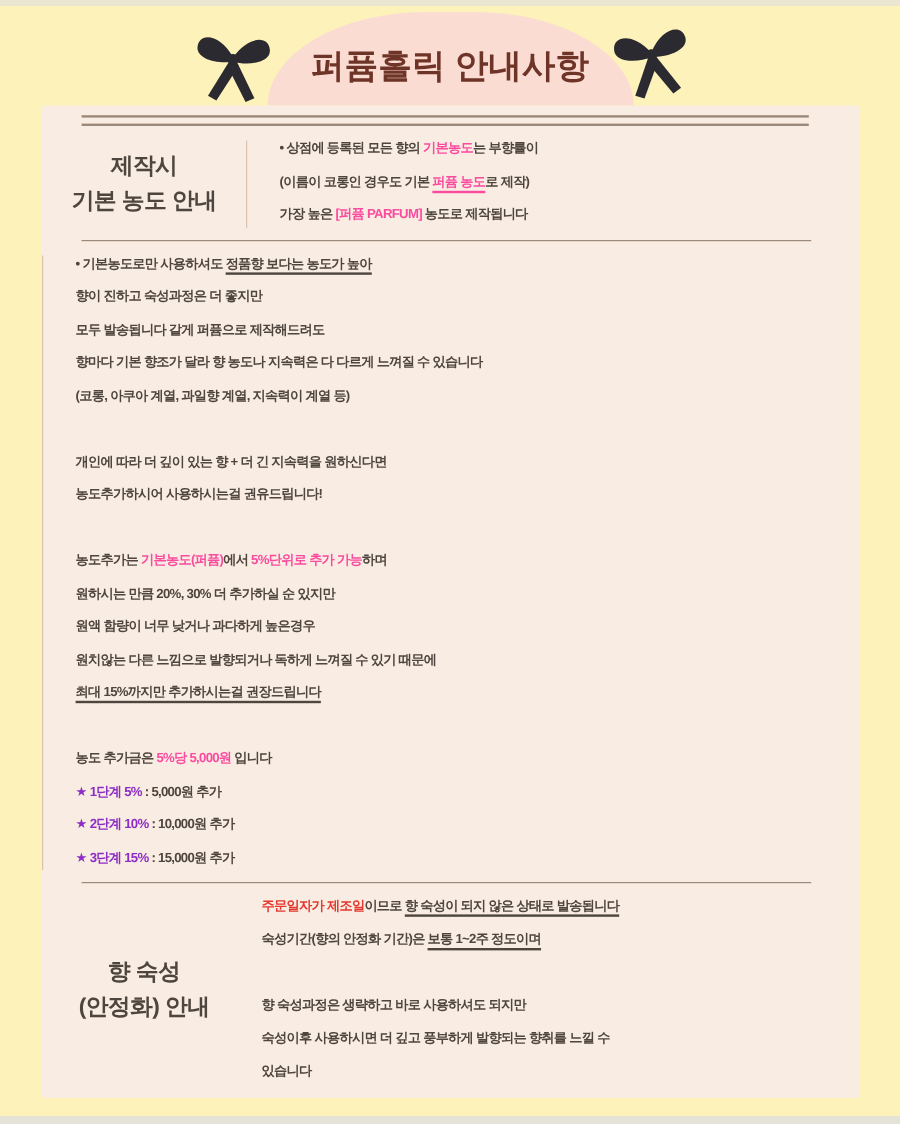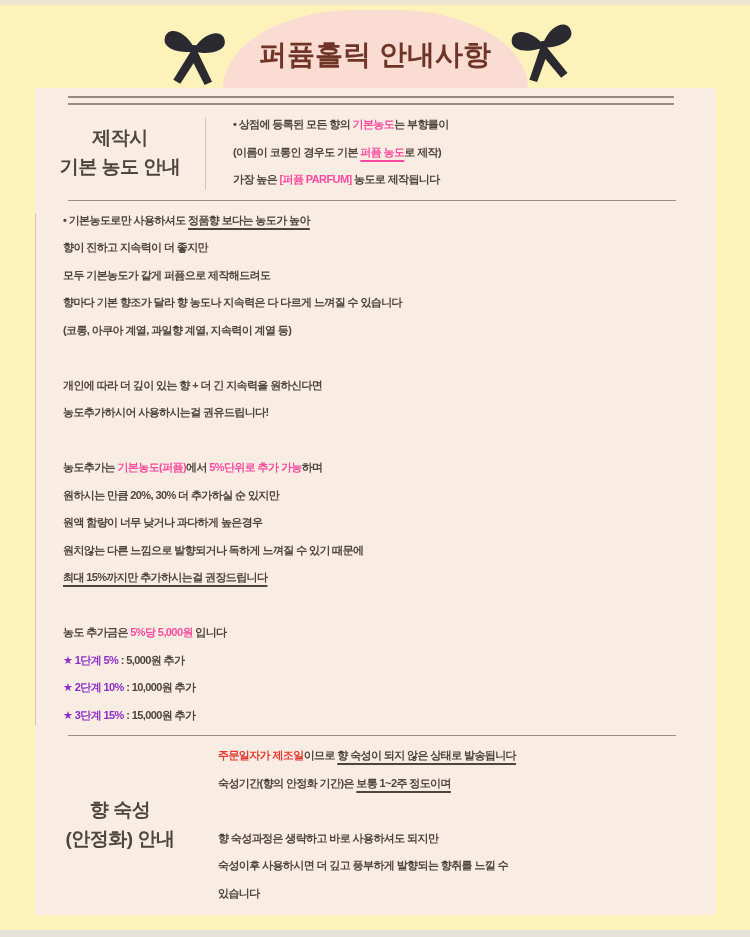--- a/index.html
+++ b/index.html
@@ -107,22 +107,22 @@
           <p><span>• 상점에 등록된 모든 향의 </span><span class="c-pink">기본농도</span><span>는 부향률이</span></p>
           <p><span>(이름이 코롱인 경우도 기본 </span><span class="c-pink u">퍼퓸 농도</span><span>로 제작)</span></p>
           <p><span>가장 높은 </span><span class="c-pink">[퍼퓸 PARFUM]</span><span> 농도로 제작됩니다</span></p>
         </div>
       </div>
       <div class="sep"></div>
       <div class="sec">
         <div class="vdiv"></div>
         <div class="con">
           <p><span>• 기본농도로만 사용하셔도 </span><span class="u">정품향 보다는 농도가 높아</span></p>
-          <p><span>향이 진하고 지속력이 더 좋지만</span></p>
-          <p><span>모두 기본농도가 같게 퍼퓸으로 제작해드려도</span></p>
+          <p><span>향이 진하고 숙성과정은 더 좋지만</span></p>
+          <p><span>모두 발송됩니다 같게 퍼퓸으로 제작해드려도</span></p>
           <p><span>향마다 기본 향조가 달라 향 농도나 지속력은 다 다르게 느껴질 수 있습니다</span></p>
           <p><span>(코롱, 아쿠아 계열, 과일향 계열, 지속력이 계열 등)</span></p>
           <p>&nbsp;</p>
           <p><span>개인에 따라 더 깊이 있는 향 + 더 긴 지속력을 원하신다면</span></p>
           <p><span>농도추가하시어 사용하시는걸 권유드립니다!</span></p>
           <p>&nbsp;</p>
           <p><span>농도추가는 </span><span class="c-pink">기본농도(퍼퓸)</span><span>에서 </span><span class="c-pink">5%단위로 추가 가능</span><span>하며</span></p>
           <p><span>원하시는 만큼 20%, 30% 더 추가하실 순 있지만</span></p>
           <p><span>원액 함량이 너무 낮거나 과다하게 높은경우</span></p>
           <p><span>원치않는 다른 느낌으로 발향되거나 독하게 느껴질 수 있기 때문에</span></p>

